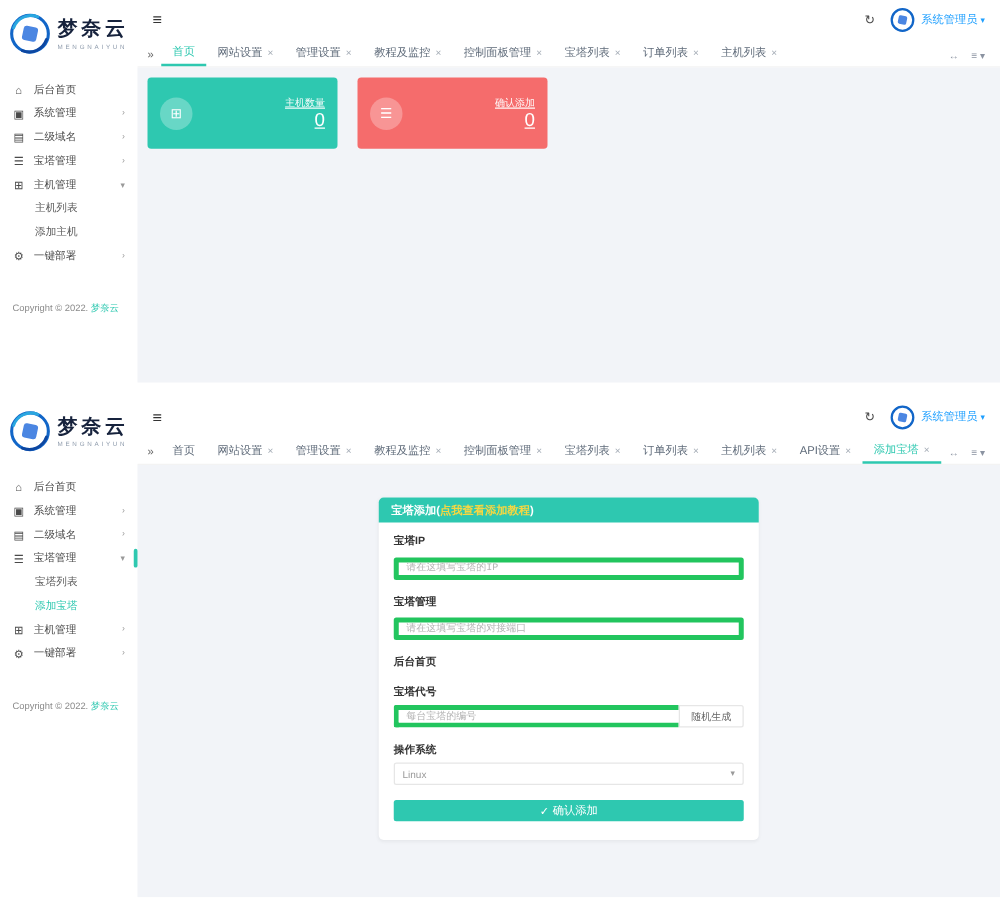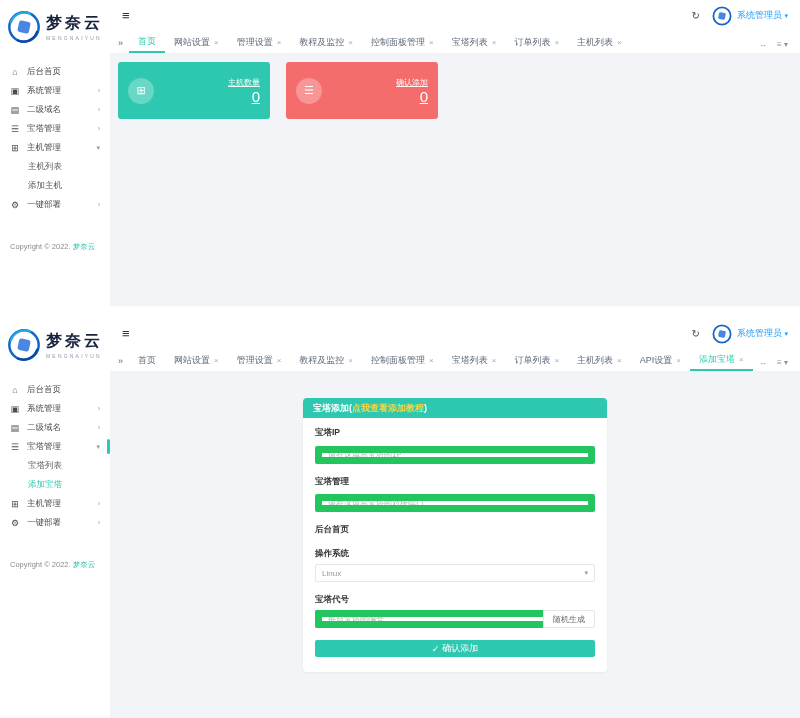--- a/index.html
+++ b/index.html
@@ -64,21 +64,21 @@
   .announce-head { height:21px; background:#42a5f5; color:#fff; display:flex; align-items:center; padding:0 8px; font-size:8.5px; font-weight:bold; }
   .announce-ver { margin-left:auto; font-weight:normal; font-style:italic; font-size:7.5px; display:flex; align-items:center; gap:2px; }
   .announce-body { height:41px; background:#fff; }
 
   
   .form-card { width:304px; margin:26px auto 0; background:#fff; border-radius:4px; box-shadow:0 1px 3px rgba(0,0,0,.05); }
   .form-head { height:20px; background:#2ec8b0; border-radius:4px 4px 0 0; color:#fff; font-size:9px; font-weight:bold; display:flex; align-items:center; padding:0 10px; }
   .form-head .head-link { color:#f5d742; cursor:pointer; }
   .form-body { padding:9px 12px 7px; }
   .f-label { font-size:8.5px; font-weight:bold; color:#333; margin-bottom:4px; }
-  .f-input { width:100%; height:18px; border:7px solid #22c55e; border-radius:2px; font-size:8px; color:#333; padding:0 6px; outline:none; font-family:Liberation Mono, monospace; }
+  .f-input { width:100%; height:18px; border:4px solid #22c55e; border-radius:2px; font-size:8px; color:#333; padding:0 6px; outline:none; font-family:Liberation Mono, monospace; }
   .f-input::placeholder { color:#b3b3b3; }
   .field { margin-bottom:12px; }
   .input-group { display:flex; }
   .input-group .f-input { flex:1; border-right:none; border-radius:2px 0 0 2px; min-width:0; }
   .addon-btn { border:1px solid #e6e6e6; border-radius:0 2px 2px 0; background:#fff; font-size:8px; color:#666; padding:0 9px; display:flex; align-items:center; white-space:nowrap; cursor:pointer; }
   .f-select { height:18px; border:1px solid #e6e6e6; border-radius:2px; display:flex; align-items:center; padding:0 6px; font-size:8px; color:#999; cursor:pointer; }
   .sel-caret { margin-left:auto; font-size:7px; color:#999; }
   .toggle { width:27px; height:13px; border-radius:7px; background:#2ec8b0; position:relative; margin:2px 0 7px; cursor:pointer; }
   .toggle-knob { position:absolute; top:1px; right:1px; width:11px; height:11px; border-radius:50%; background:#fff; }
   .submit-btn { width:100%; height:17px; border:none; border-radius:2px; background:#2ec8b0; color:#fff; font-size:9px; display:flex; align-items:center; justify-content:center; gap:3px; cursor:pointer; margin-bottom:8px; font-family:"Liberation Sans", sans-serif; }
@@ -345,33 +345,33 @@
               <input class="f-input" type="text" placeholder="请在这填写宝塔的IP" style="">
             </div>
             <div class="field">
               <div class="f-label">宝塔管理</div>
               <input class="f-input" type="text" placeholder="请在这填写宝塔的对接端口" style="">
             </div>
             <div class="field">
               <div class="f-label">后台首页</div>
             </div>
             <div class="field">
+              <div class="f-label">宝塔代号</div>
+              <div class="input-group">
+                <input class="f-input" type="text" placeholder="每台宝塔的编号" style="">
+                <span class="addon-btn">随机生成</span>
+              </div>
+            </div>
+            <div class="field">
               <div class="f-label">操作系统</div>
               <div class="f-select">
                 <span>Linux</span>
                 <span class="sel-caret">▾</span>
               </div>
             </div>
-            <div class="field">
-              <div class="f-label">宝塔代号</div>
-              <div class="input-group">
-                <input class="f-input" type="text" placeholder="每台宝塔的编号" style="">
-                <span class="addon-btn">随机生成</span>
-              </div>
-            </div>
             <button class="submit-btn">
               <span>✓</span>
                 <span>确认添加</span>
             </button>
 
           </div>
 
         </div>
       </div>
     </div>

